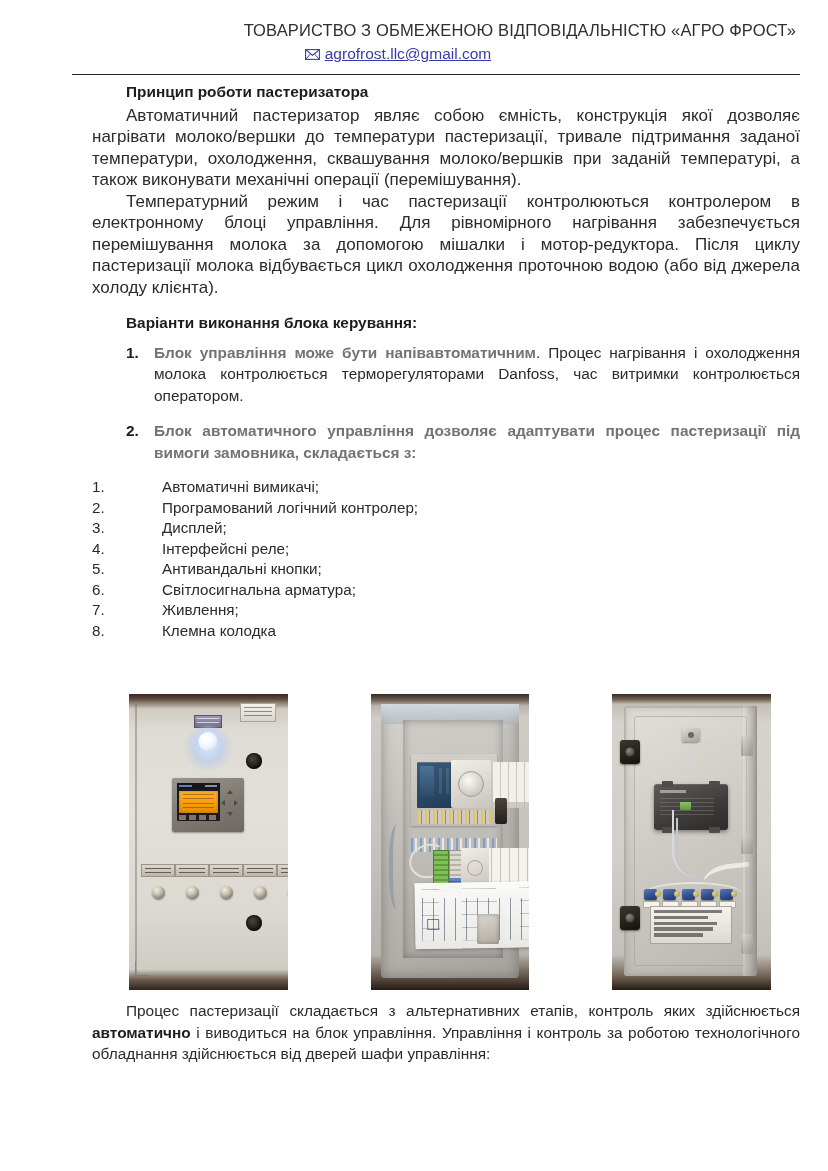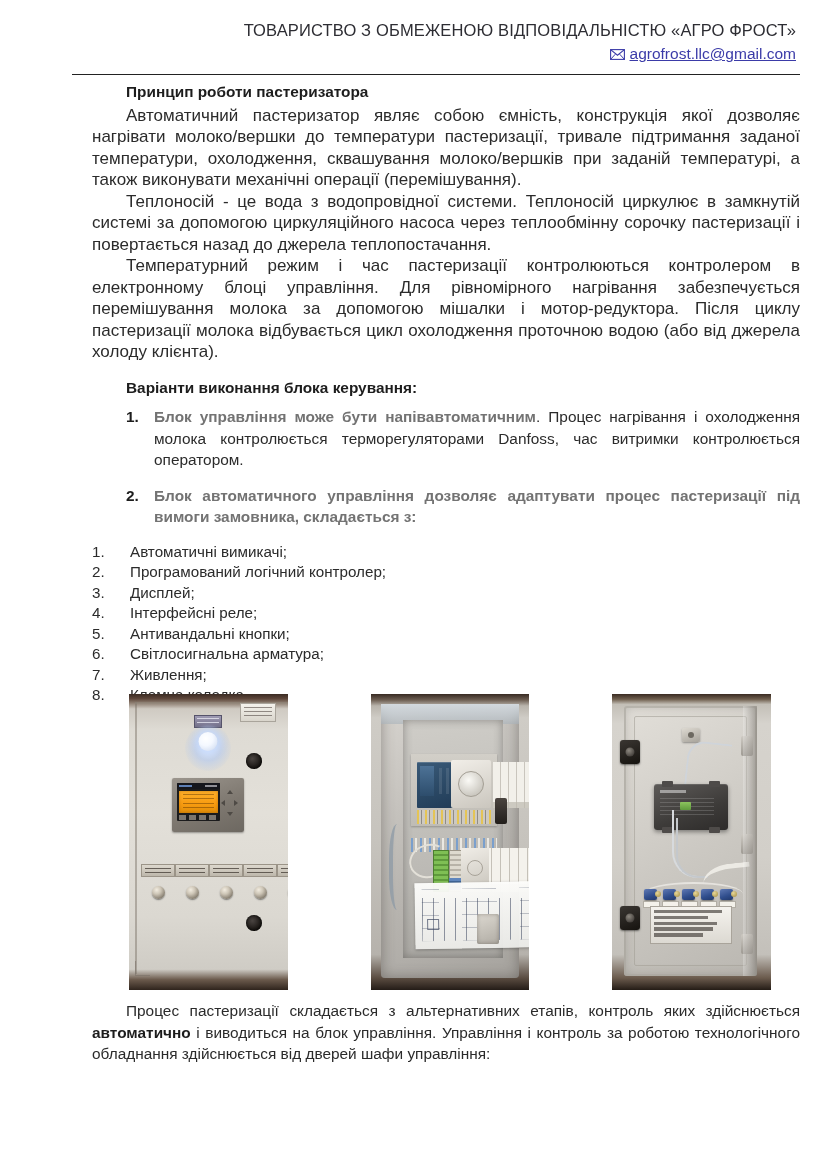--- a/index.html
+++ b/index.html
@@ -36,21 +36,21 @@
     color: #2d2d33;
     letter-spacing: 0.1px;
     white-space: nowrap;
   }
   .letterhead .lh-line.company {
     font-size: 16.5px;
     letter-spacing: 0.15px;
   }
   .email-row {
     display: flex;
-    justify-content: flex-end;
+    justify-content: center;
     align-items: center;
     gap: 5px;
     margin-top: 2px;
   }
   .mail-icon {
     display: inline-block;
     width: 15px;
     height: 11px;
     position: relative;
     flex: 0 0 auto;
@@ -142,20 +142,21 @@
     line-height: 20.5px;
   }
   .comp-num {
     flex: 0 0 38px;
     font-size: 15.2px;
     color: #2b2b2b;
   }
   .comp-label {
     font-size: 15.2px;
     color: #2b2b2b;
+    margin-left: 32px;
   }
 
   
   .photo-strip {
     position: absolute;
     left: 89px;
     top: 678px;
     width: 722px;
     height: 296px;
     display: flex;
@@ -633,21 +634,20 @@
     </div>
   </header>
 
   <hr class="divider">
 
   <main class="content">
 
     <h1 class="section-title">Принцип роботи пастеризатора</h1>
 
     <p class="para">Автоматичний пастеризатор являє собою ємність, конструкція якої дозволяє нагрівати молоко/вершки до температури пастеризації, тривале підтримання заданої температури, охолодження, сквашування молоко/вершків при заданій температурі, а також виконувати механічні операції (перемішування).</p>
-    <p class="para">Теплоносій - це вода з водопровідної системи. Теплоносій циркулює в замкнутій системі за допомогою циркуляційного насоса через теплообмінну сорочку пастеризації і повертається назад до джерела теплопостачання.</p>
     <p class="para">Температурний режим і час пастеризації контролюються контролером в електронному блоці управління. Для рівномірного нагрівання забезпечується перемішування молока за допомогою мішалки і мотор-редуктора. Після циклу пастеризації молока відбувається цикл охолодження проточною водою (або від джерела холоду клієнта).</p>
 
     <h2 class="block-title">Варіанти виконання блока керування:</h2>
 
     <ol class="opt-list">
       <li class="opt-item">
         <span class="opt-num">1.</span>
         <span class="opt-body"><b>Блок управління може бути напівавтоматичним</b><span>. Процес нагрівання і охолодження молока контролюється терморегуляторами Danfoss, час витримки контролюється оператором.</span></span>
       </li>
       <li class="opt-item">

